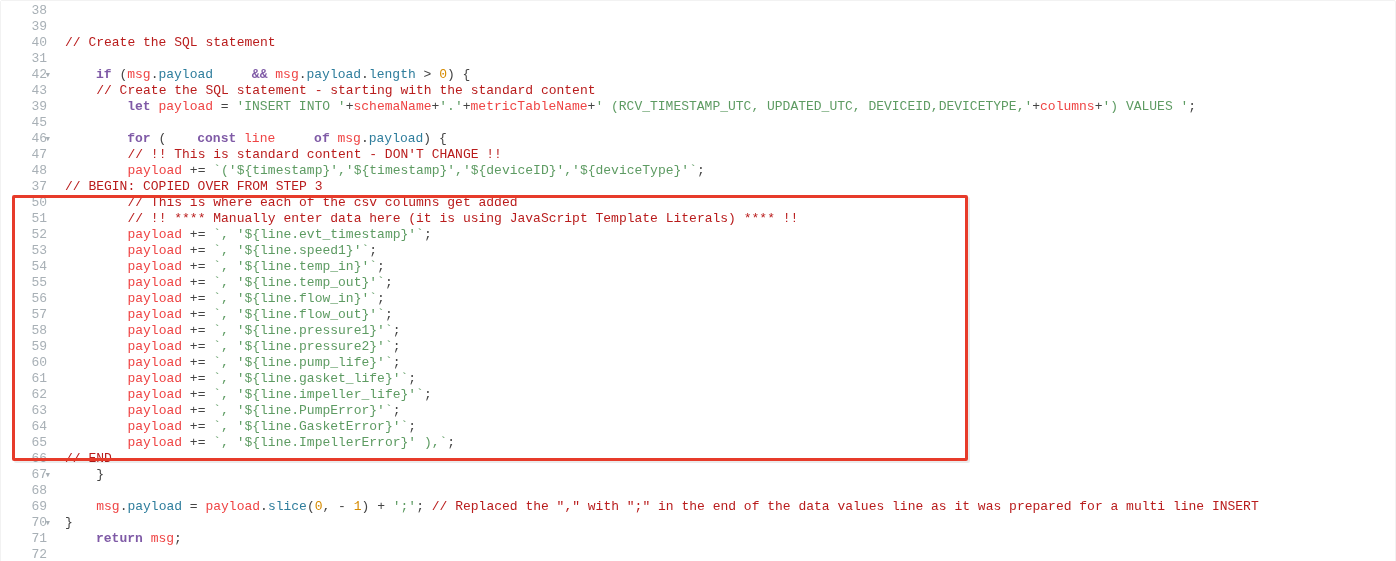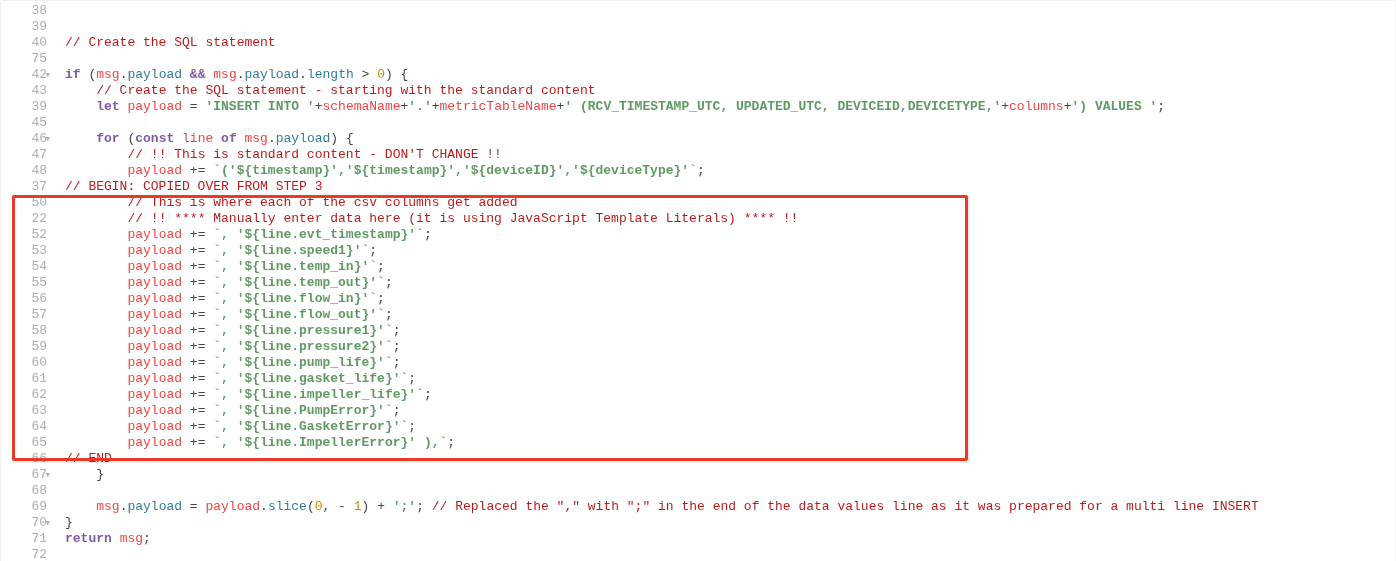--- a/index.html
+++ b/index.html
@@ -41,26 +41,26 @@
     line-height: 14px;
   }
   .code {
     flex: 1 1 auto;
     padding: 2px 0 2px 12px;
     white-space: pre;
     overflow: hidden;
   }
   .line { height: 16px; }
   .tok-comment { color: #b91c1c; }
-  .tok-keyword { color: #7f5aa6; font-weight: 600; }
+  .tok-keyword { color: #7f5aa6; font-weight: 600; margin-left: 31px; }
   .tok-op      { color: #444; }
   .tok-ident   { color: #ef4444; }
   .tok-prop    { color: #2e7d9c; }
   .tok-num     { color: #d68b00; }
-  .tok-str     { color: #5d9b62; font-weight: bold; }
+  .tok-str     { color: #5d9b62; }
   .tok-lengthkw{ color: #2e7d9c; }
   .box {
     position: absolute;
     border: 3px solid #e73b2a;
     pointer-events: none;
     left: 11px;
     top: 194px;
     width: 950px;
     height: 260px;
     border-radius: 2px;
@@ -68,31 +68,31 @@
   }
 </style>
 </head>
 <body>
 
 <div class="editor">
   <div class="gutter" id="gutter">
       <div class="gline">38</div>
       <div class="gline">39</div>
       <div class="gline">40</div>
-      <div class="gline">75</div>
+      <div class="gline">31</div>
       <div class="gline">42<span class="fold">▾</span></div>
       <div class="gline">43</div>
       <div class="gline">39</div>
       <div class="gline">45</div>
       <div class="gline">46<span class="fold">▾</span></div>
       <div class="gline">47</div>
       <div class="gline">48</div>
       <div class="gline">37</div>
       <div class="gline">50</div>
-      <div class="gline">22</div>
+      <div class="gline">51</div>
       <div class="gline">52</div>
       <div class="gline">53</div>
       <div class="gline">54</div>
       <div class="gline">55</div>
       <div class="gline">56</div>
       <div class="gline">57</div>
       <div class="gline">58</div>
       <div class="gline">59</div>
       <div class="gline">60</div>
       <div class="gline">61</div>

